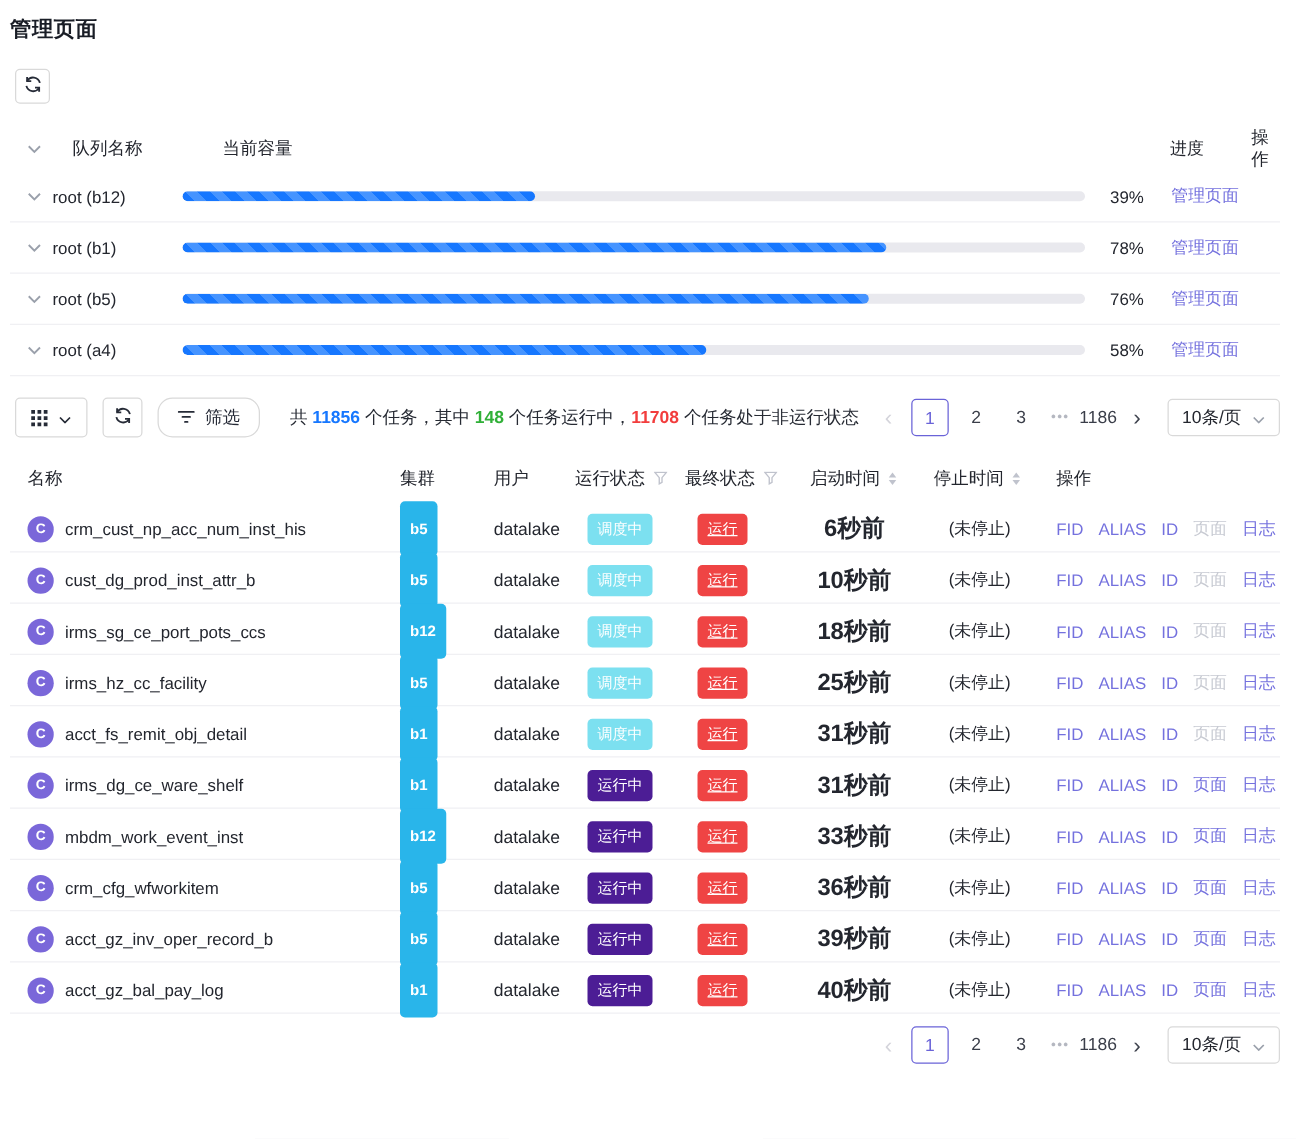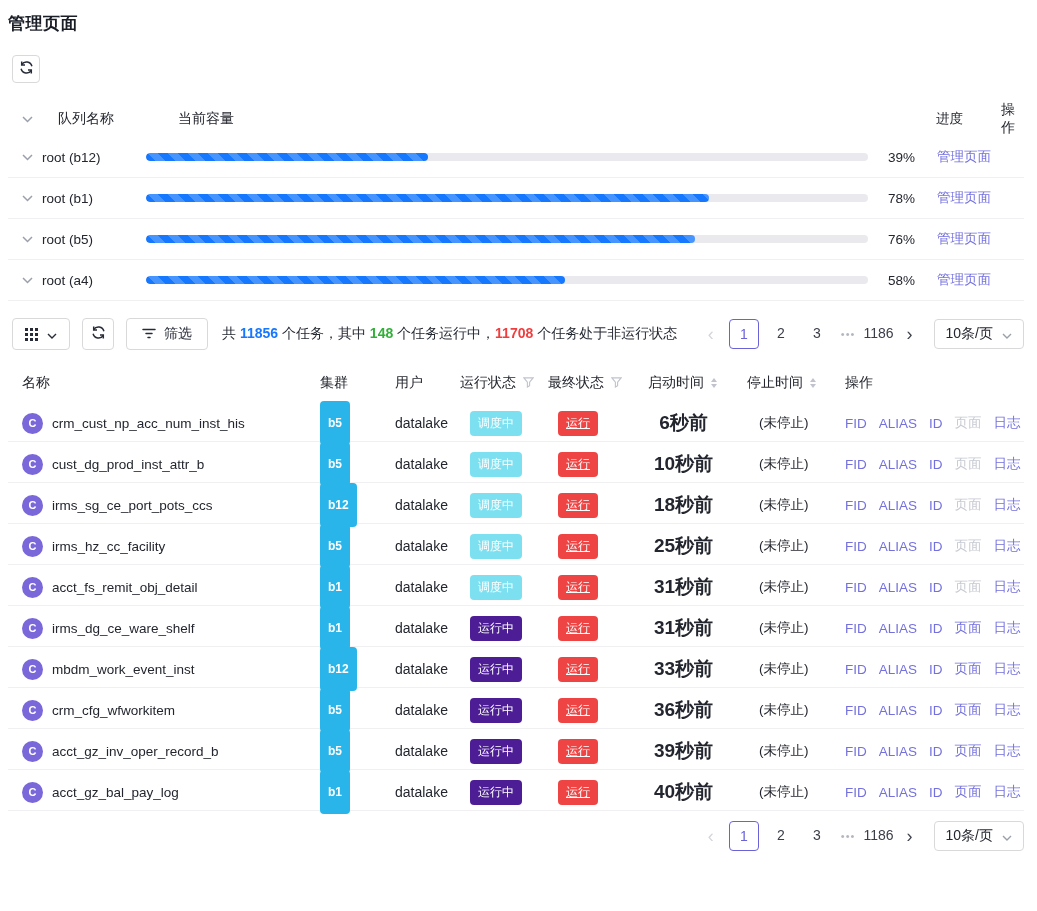--- a/index.html
+++ b/index.html
@@ -11,21 +11,21 @@
     color:#23262e; font-size:14px;
   }
   .section-title { font-size:17px; font-weight:700; color:#191d26; letter-spacing:0.5px; }
 
   
   .btn { height:32px; border:1px solid #d9d9d9; border-radius:4px; background:#fff;
          display:inline-flex; align-items:center; justify-content:center; cursor:pointer; color:#262b37; }
   .refresh-standalone { width:28px; height:28px; margin-top:20px; margin-left:4px; }
   .grid-btn { width:58px; gap:9px; margin-left:4px; }
   .refresh-btn { width:32px; margin-left:12px; }
-  .filter-btn { padding:0 15px; gap:8px; margin-left:12px; font-size:14px; }
+  .filter-btn { padding:0 15px; gap:8px; margin-left:12px; font-size:14px;border-radius:12px; }
   .grid-icon { display:grid; grid-template-columns:repeat(3,3px); grid-auto-rows:3px; gap:2px; }
   .grid-icon i { background:#262b37; }
 
   
   .queue-table { margin-top:18px; }
   .q-row { display:grid; grid-template-columns:30px 104px 722px 60px 1fr;
            align-items:center; height:41px; border-bottom:1px solid #f0f0f3; padding-left:4px; }
   .q-head { height:36px; border-bottom:none; font-weight:500; color:#23262e;gap:16px; }
   .q-chev { padding-left:10px; display:flex; align-items:center; }
   .q-name { font-size:13.5px; }
@@ -34,21 +34,21 @@
   .bar-track { display:block; height:8px; width:100%; background:#e9e9ee; border-radius:4px; overflow:hidden; }
   .bar-fill { display:block; height:100%; border-radius:4px;
               background:repeating-linear-gradient(45deg,#1677ff 0 7px,#4694ff 7px 14px); }
 
   .link { color:#7471de; cursor:pointer; text-decoration:none; font-size:13.5px; }
   .link.disabled { color:#c7cad2; cursor:default; }
 
   
   .tasks-title { margin-top:26px; }
   .toolbar { margin-top:16px; display:flex; align-items:center; height:34px; }
-  .summary { margin-left:14px; font-size:14px; color:#262a33; white-space:nowrap;text-align:right; }
+  .summary { margin-left:24px; font-size:14px; color:#262a33; white-space:nowrap;text-align:right; }
 
   
   .pagination { display:flex; align-items:center; margin-left:auto; }
   .page-item { min-width:28px; height:30px; line-height:28px; text-align:center; color:#3a3e49;
                font-size:14px; margin-left:8px; cursor:pointer; }
   .page-item.active { border:1px solid #6a63d8; border-radius:4px; color:#6a63d8; min-width:30px; }
   .page-arrow { min-width:20px; text-align:center; font-size:18px; color:#3f434e; cursor:pointer;
                 line-height:28px; margin-left:6px; }
   .page-arrow.prev { color:#d4d4db; margin-left:0; }
   .page-ellipsis { color:#b4b7c0; font-size:11px; letter-spacing:1px; margin-left:10px; cursor:pointer; }

